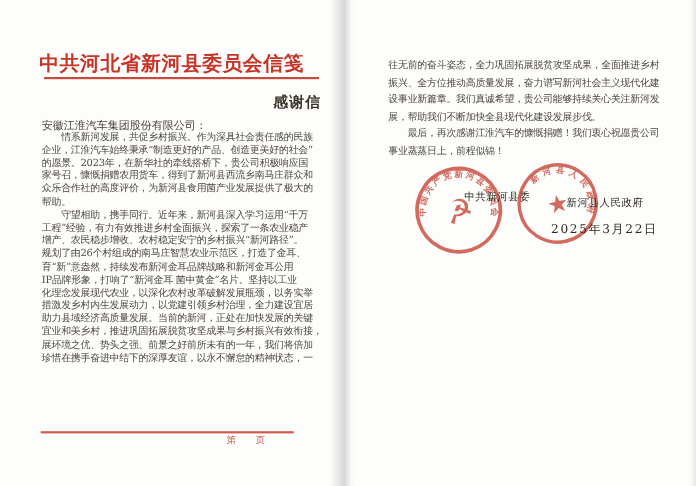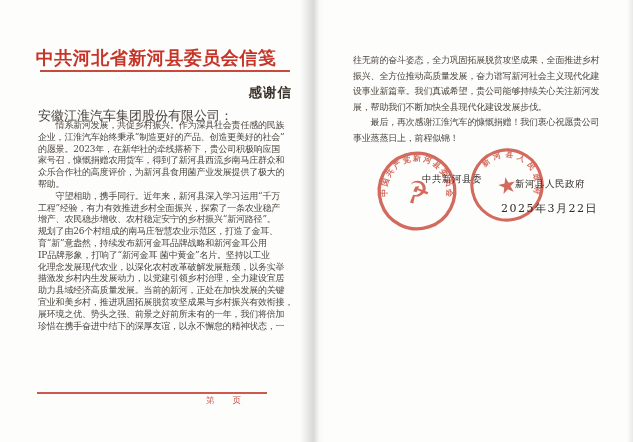--- a/index.html
+++ b/index.html
@@ -28,21 +28,21 @@
     position:absolute;left:40px;top:70px;width:250px;height:2px;
     background:#c84a3c;
   }
   .doc-title{
     position:absolute;left:20px;top:84px;width:272px;
     text-align:right;font-size:13.5px;font-weight:bold;color:#383127;
     letter-spacing:1px;
   }
   .salutation{
     position:absolute;left:38px;top:107px;
-    font-size:13px;color:#4a443c;white-space:nowrap;
+    font-size:10px;color:#4a443c;white-space:nowrap;
   }
   .body-lines{position:absolute;font-size:9px;letter-spacing:-0.2px;color:#4c463e;}
   .body-lines .line{white-space:nowrap;}
   .left-body{left:38px;top:120px;line-height:11.8px;width:252px;}
   .right-body{left:353px;top:53px;line-height:15.6px;width:250px;}
   .footer-rule{
     position:absolute;left:37px;top:392px;width:230px;height:1.5px;
     background:#cd5a4e;
   }
   .page-marker{

